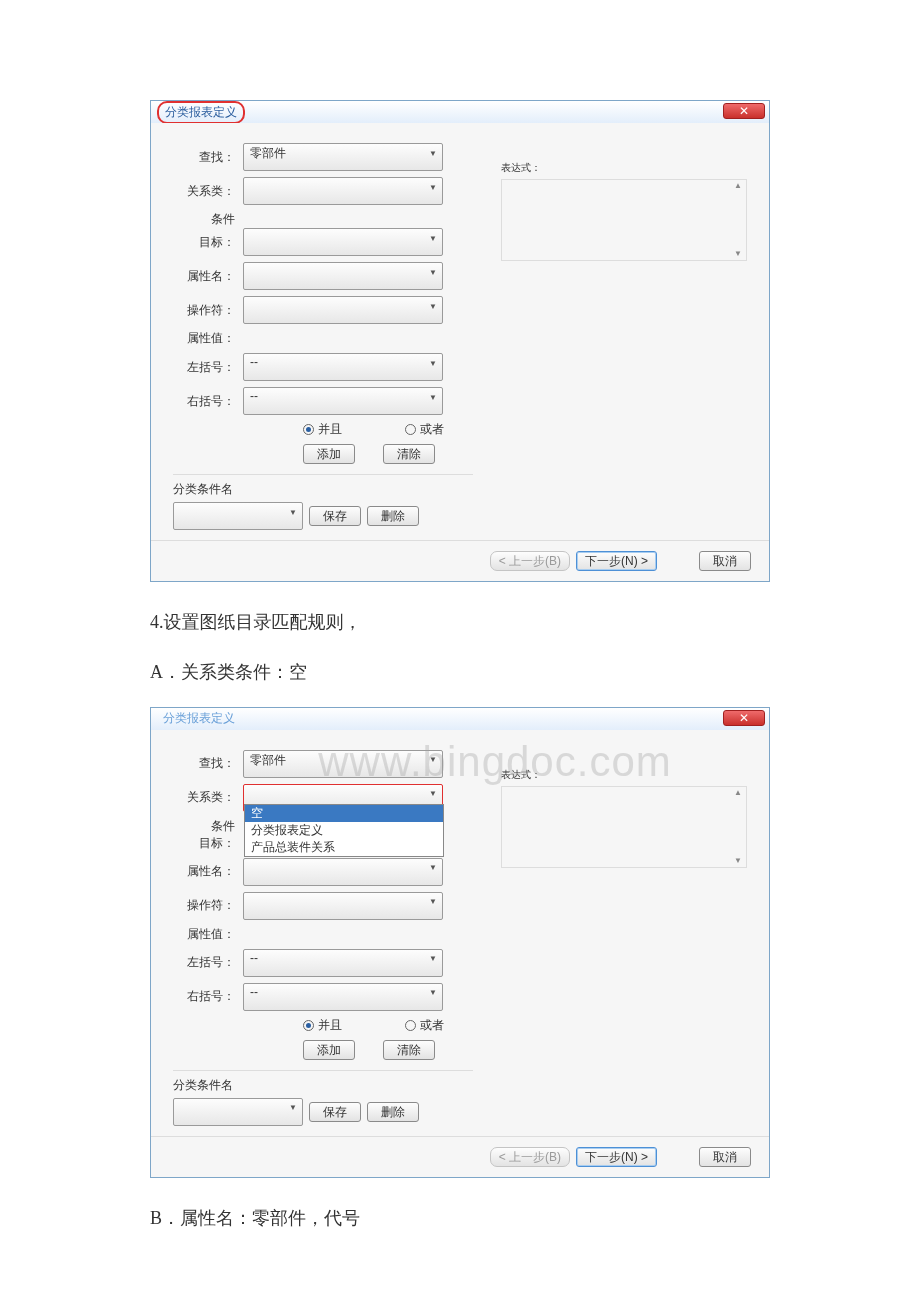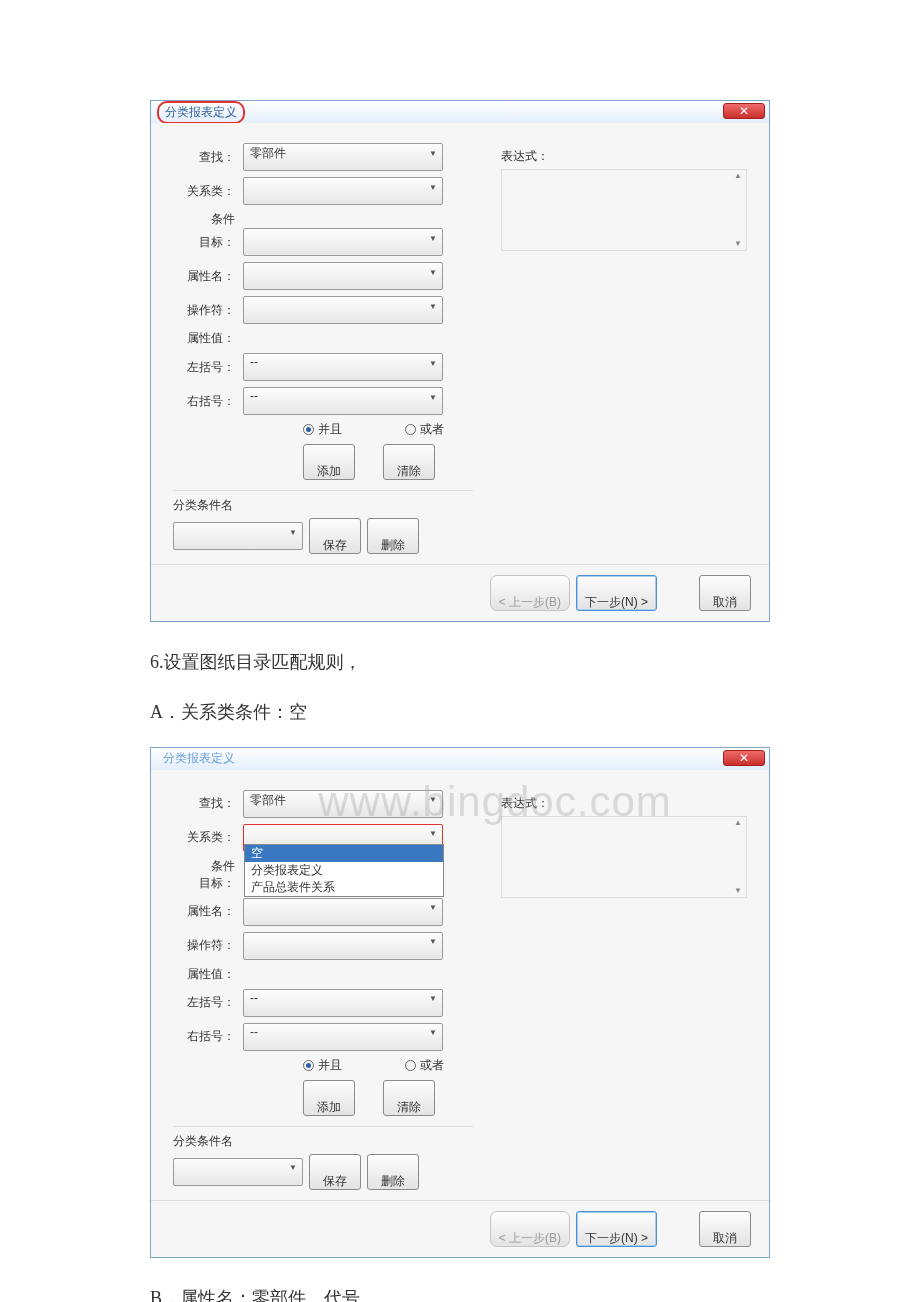--- a/index.html
+++ b/index.html
@@ -124,23 +124,23 @@
     width: 300px;
   }
   .columns {
     display: flex;
     gap: 28px;
   }
   .right-col {
     flex: 1;
   }
   .expr-label {
-    font-size: 12px;
+    font-size: 10px;
     margin-bottom: 4px;
-    margin-top: 5px;
+    margin-top: 18px;
   }
   .expr-box {
     height: 82px;
     background: #f6f6f6;
     border: 1px solid #ddd;
     position: relative;
   }
   .expr-box .scroll-up, .expr-box .scroll-down {
     position: absolute;
     right: 1px;
@@ -189,21 +189,21 @@
   }
   .btn {
     min-width: 52px;
     height: 20px;
     background: linear-gradient(#fdfdfd, #e3e3e3);
     border: 1px solid #8a8a8a;
     border-radius: 3px;
     font-size: 12px;
     text-align: center;
     line-height: 18px;
-    padding: 17px 8px;
+    padding: 0 8px;
   }
   .btn.primary {
     border: 1px solid #4d90d6;
     box-shadow: 0 0 0 1px #a8cdf0 inset;
   }
   .section-divider {
     border-top: 1px solid #ddd;
     margin: 6px 0;
   }
   .name-row {
@@ -350,21 +350,21 @@
       </div>
     </div>
     <div class="footer">
       <div class="btn disabled">&lt; 上一步(B)</div>
       <div class="btn primary">下一步(N) &gt;</div>
       <div style="width:30px;"></div>
       <div class="btn">取消</div>
     </div>
   </div>
 
-  <div class="doc-text">6.设置图纸目录匹配规则，</div>
+  <div class="doc-text">4.设置图纸目录匹配规则，</div>
   <div class="doc-text">A．关系类条件：空</div>
 
   <div class="dialog">
     <div class="titlebar">
       <span class="title-text" style="color:#6aa0d8;">分类报表定义</span>
       <div class="close-btn"><span>✕</span></div>
     </div>
     <div class="body">
       <div class="watermark">www.bingdoc.com</div>
       <div class="columns">

